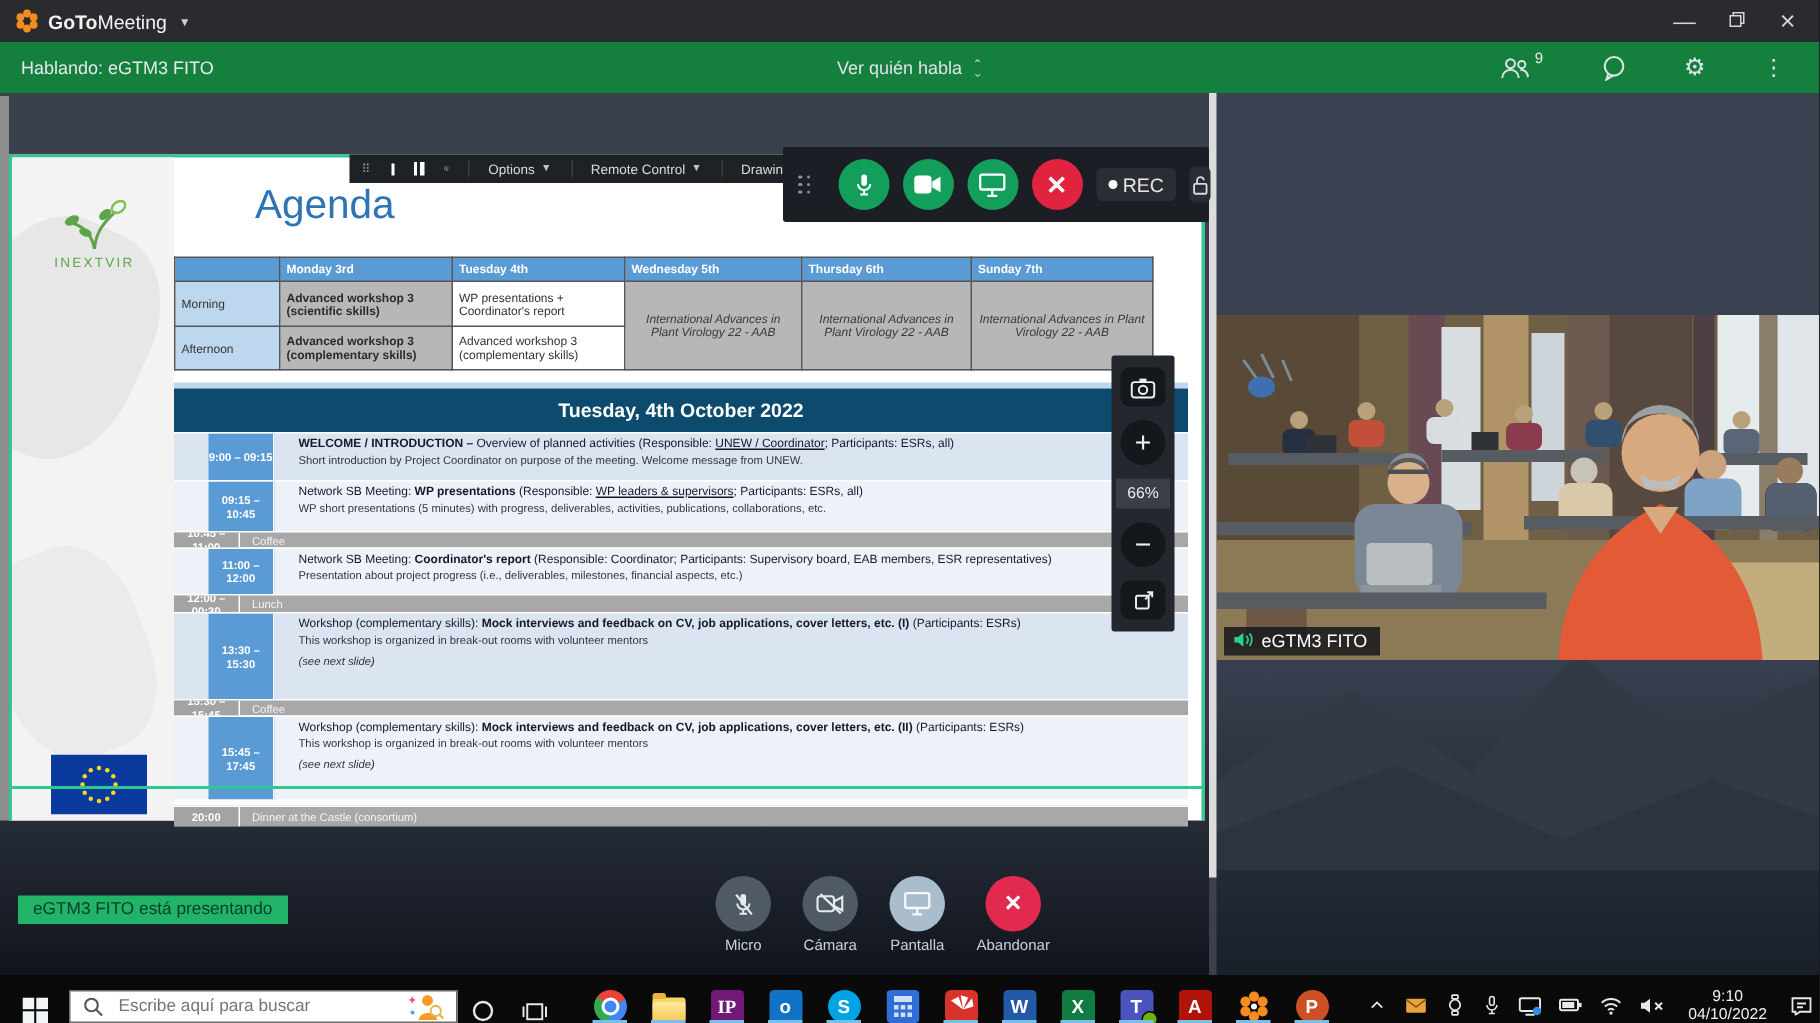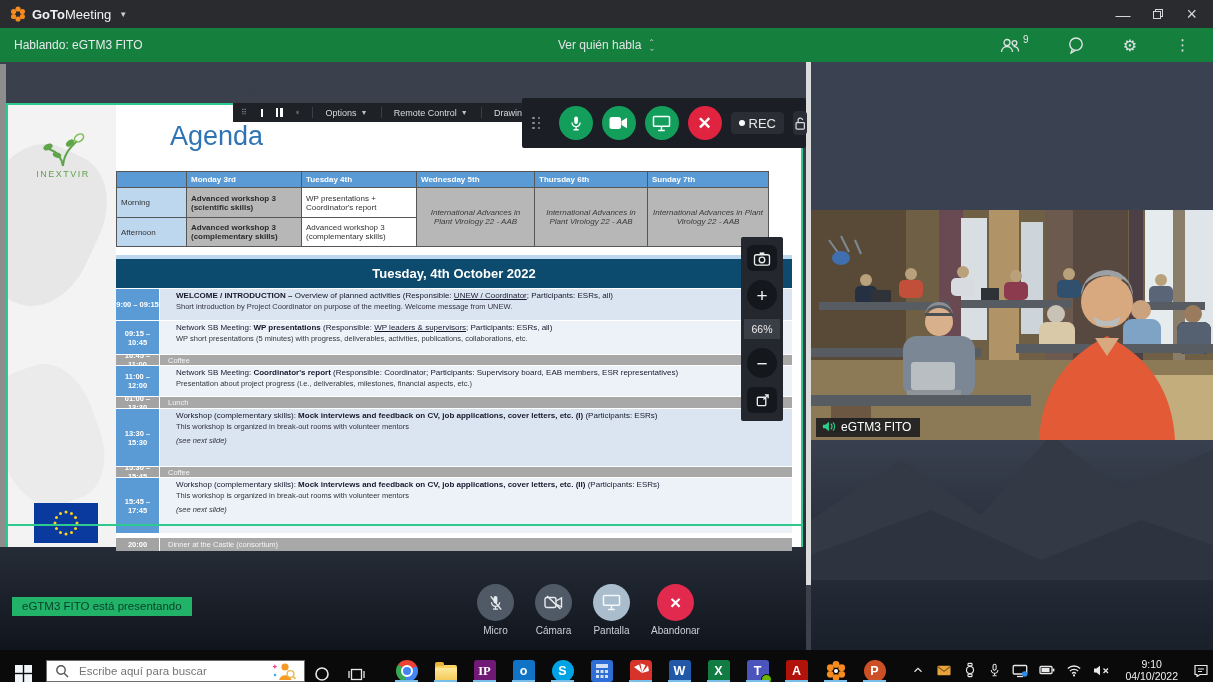--- a/index.html
+++ b/index.html
@@ -56,21 +56,21 @@
   .wk-conf{background:#b7b7b7;color:#3a3a3a;font-style:italic;text-align:center;}
 
   
   #day-table{position:absolute;left:108px;top:150px;width:676px;z-index:2;}
   .dt-strip{height:4px;background:#bdd7ee;}
   .dt-header{height:29px;background:#0c4a6e;color:#fff;font-weight:700;font-size:13px;
              display:flex;align-items:center;justify-content:center;}
   .row{display:flex;border-top:1px solid #fff;overflow:hidden;}
   .row .time{width:44px;flex:0 0 44px;color:#fff;font-weight:700;font-size:7.5px;
              display:flex;align-items:center;justify-content:center;border-right:1px solid #fff;text-align:center;}
-  .row.session .time{background:#5b9bd5;}
+  .row.session .time{background:#5b9bd5;margin-left:23px;}
   .row.break{background:#a8a8a8;}
   .row.break .time{background:#a3a3a3;}
   .row.break .blabel{font-size:7.5px;color:#f4f4f4;display:flex;align-items:center;padding-left:8px;}
   .row.shade-blue{background:#dbe5f1;} .row.shade-light{background:#edf2f9;}
   .row .content{flex:1;padding:2px 16px;overflow:hidden;}
   .l1{font-size:8px;color:#17172b;white-space:nowrap;overflow:hidden;}
   .l1 .seg-b{font-weight:700;} .l1 .seg-u{text-decoration:underline;}
   .l2{font-size:7.5px;color:#33333f;white-space:nowrap;overflow:hidden;margin-top:2px;}
   .l3{font-size:7.5px;color:#33333f;font-style:italic;margin-top:5px;}
   .dt-gap{height:4px;background:#fff;}
@@ -306,21 +306,21 @@
               <div class="blabel">Coffee</div>
             </div>
             <div class="row session shade-light" style="height: 31px;">
               <div class="time">11:00 – 12:00</div>
               <div class="content">
                 <div class="l1"><span>Network SB Meeting: </span><span class="seg-b">Coordinator's report</span><span> (Responsible: Coordinator; Participants: Supervisory board, EAB members, ESR representatives)</span></div>
                 <div class="l2">Presentation about project progress (i.e., deliverables, milestones, financial aspects, etc.)</div>
               </div>
             </div>
             <div class="row break" style="height: 12px;">
-              <div class="time">01:00 – 13:30</div>
+              <div class="time">12:00 – 00:30</div>
               <div class="blabel">Lunch</div>
             </div>
             <div class="row session shade-blue" style="height: 58px;">
               <div class="time">13:30 – 15:30</div>
               <div class="content">
                 <div class="l1"><span>Workshop (complementary skills): </span><span class="seg-b">Mock interviews and feedback on CV, job applications, cover letters, etc. (I)</span><span> (Participants: ESRs)</span></div>
                 <div class="l2">This workshop is organized in break-out rooms with volunteer mentors</div>
                 <div class="l3">(see next slide)</div>
               </div>
             </div>

